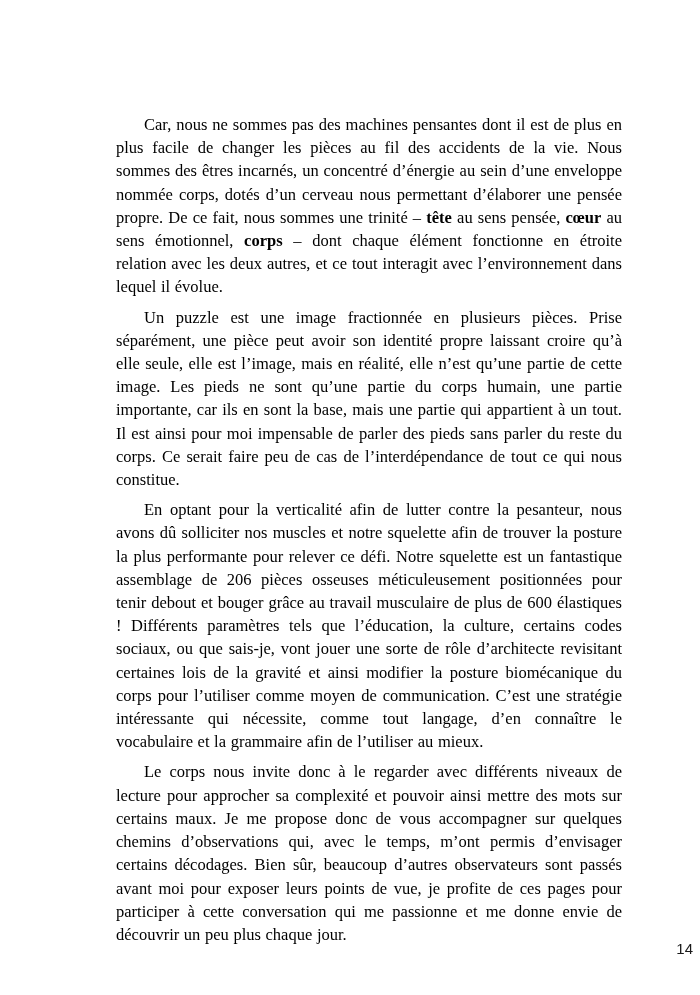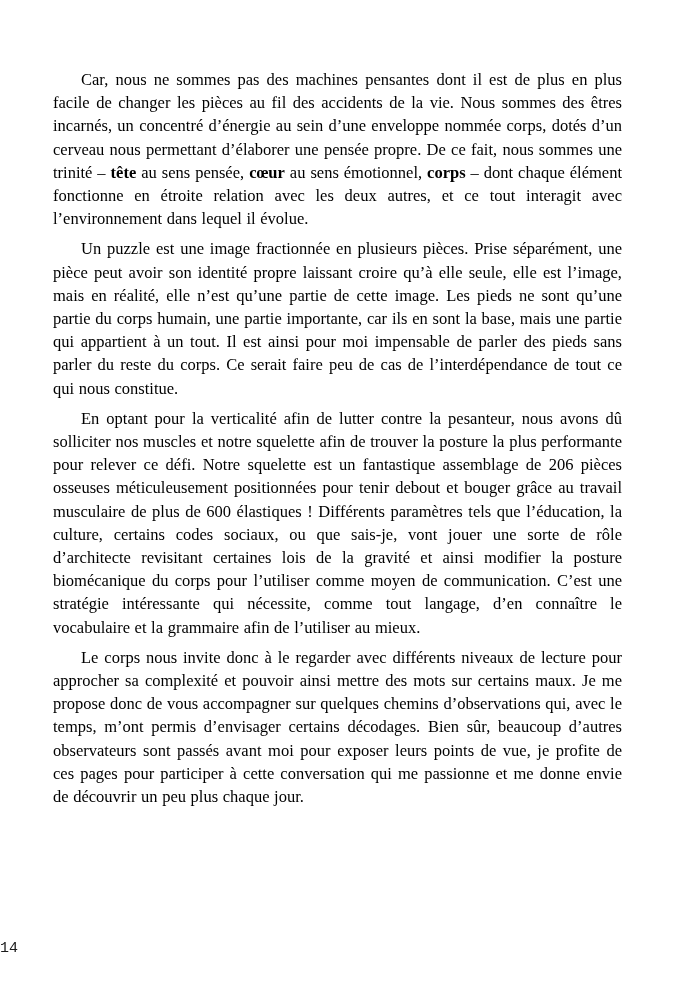--- a/index.html
+++ b/index.html
@@ -8,40 +8,41 @@
   .page {
     position: relative;
     width: 700px;
     height: 995px;
     background: #ffffff;
     color: #000000;
     font-family: "Liberation Serif", serif;
     overflow: hidden;
   }
   .text-block {
-    padding: 68px 78px 0 53px;
+    padding: 68px 78px 0 116px;
+    margin-top: 45px;
   }
   .para {
     font-size: 16.5px;
     line-height: 23.2px;
     text-align: justify;
     text-indent: 28px;
     margin-bottom: 7px;
     word-spacing: 0.5px;
   }
   .bold { font-weight: bold; }
   .footer {
     position: absolute;
     left: 0;
-    right: 16px;
+    right: 7px;
     bottom: 38px;
-    text-align: left;
+    text-align: right;
     font-size: 15px;
     color: #1a1a1a;
-    font-family: Liberation Mono, monospace;
+    font-family: Liberation Sans, sans-serif;
   }
 </style>
 </head>
 <body>
 
 <div class="page">
   <div class="text-block">
 
     <p class="para"><span>Car, nous ne sommes pas des machines pensantes dont il est de plus en plus facile de changer les pièces au fil des accidents de la vie. Nous sommes des êtres incarnés, un concentré d’énergie au sein d’une enveloppe nommée corps, dotés d’un cerveau nous permettant d’élaborer une pensée propre. De ce fait, nous sommes une trinité – </span><span class="bold">tête</span><span> au sens pensée, </span><span class="bold">cœur</span><span> au sens émotionnel, </span><span class="bold">corps</span><span> – dont chaque élément fonctionne en étroite relation avec les deux autres, et ce tout interagit avec l’environnement dans lequel il évolue.</span></p>
 

